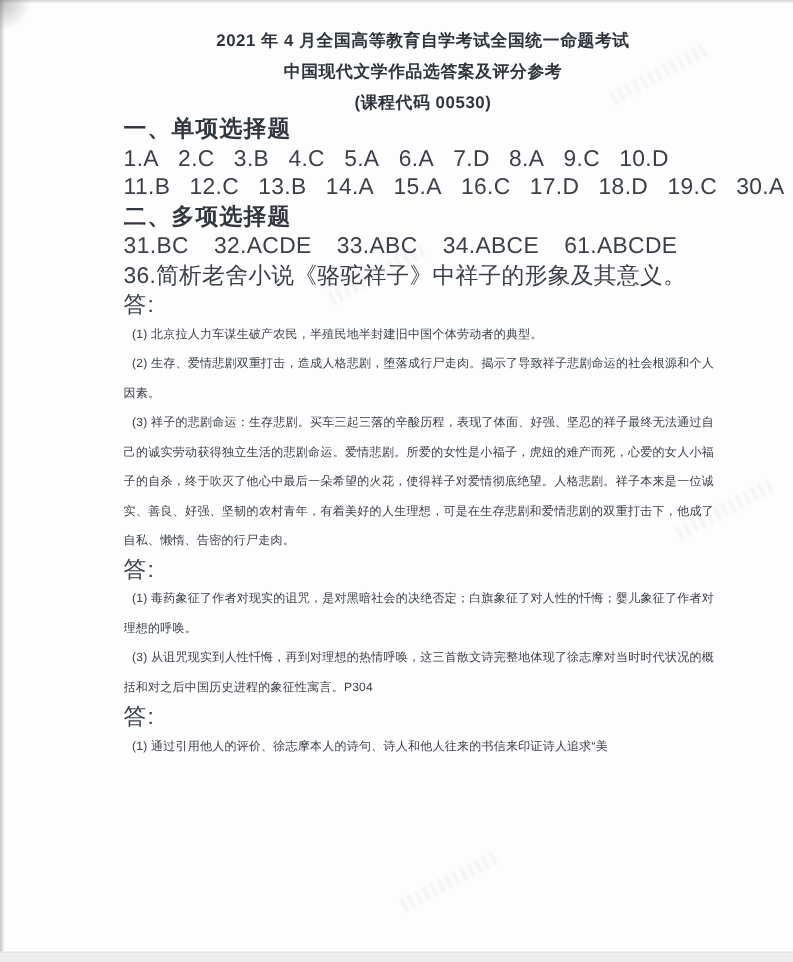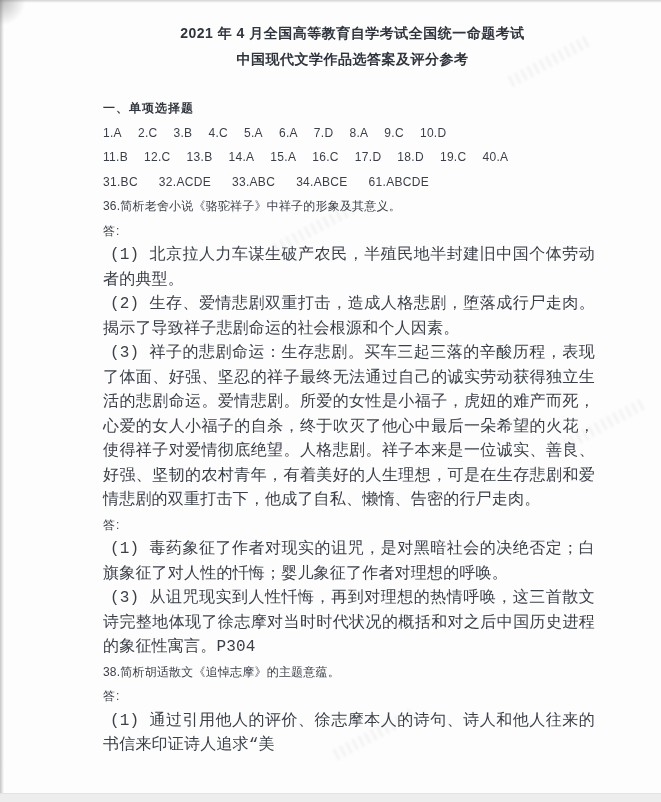--- a/index.html
+++ b/index.html
@@ -49,50 +49,51 @@
 
   .title-block { padding-top:20px; text-align:center;margin-left:44px; }
   .title-line {
     font-size:14px; font-weight:bold; line-height:26px;
     color:#2f343d; letter-spacing:0.5px;
   }
 
   .content {
     position:absolute; left:103px; top:96px; width:492px;
   }
-  .line { font-size:12px; line-height:24.5px; white-space:nowrap; }
+  .line { font-size:19px; line-height:24.5px; white-space:nowrap; }
   .heading { font-weight:bold; color:#32373f; letter-spacing:1px; }
   .answer-row { display:flex;align-items:center; }
   .answer-row.single .ans { margin-right:16px; }
   .answer-row.multi  .ans { margin-right:21px; }
   .ans { letter-spacing:0.3px; }
   .question { letter-spacing:0.2px; }
   .answer-label { letter-spacing:1px; }
   .point {
-    font-size:16px; line-height:24.5px;
-    text-indent:7px; text-align:justify; letter-spacing:0.2px;font-family:Liberation Mono, monospace;
+    font-size:10px; line-height:24.5px;
+    text-indent:7px; text-align:justify; letter-spacing:0.2px;
   }
 </style>
 </head>
 <body>
 
 <div class="page">
 
   <div class="edge-left"></div>
   <div class="edge-top"></div>
   <div class="corner-shadow"></div>
   <div class="smudge s1"></div>
   <div class="smudge s2"></div>
   <div class="smudge s3"></div>
   <div class="smudge s4"></div>
 
   <div class="doc-text">
     <div class="title-block">
       <div class="title-line">2021 年 4 月全国高等教育自学考试全国统一命题考试</div>
       <div class="title-line">中国现代文学作品选答案及评分参考</div>
+      <div class="title-line">(课程代码 00530)</div>
     </div>
 
     <div class="content">
 
       <div class="line heading">一、单项选择题</div>
 
       <div class="line answer-row single">
         <span class="ans">1.A</span>
         <span class="ans">2.C</span>
         <span class="ans">3.B</span>
@@ -108,45 +109,45 @@
       <div class="line answer-row single">
         <span class="ans">11.B</span>
         <span class="ans">12.C</span>
         <span class="ans">13.B</span>
         <span class="ans">14.A</span>
         <span class="ans">15.A</span>
         <span class="ans">16.C</span>
         <span class="ans">17.D</span>
         <span class="ans">18.D</span>
         <span class="ans">19.C</span>
-        <span class="ans">40.A</span>
+        <span class="ans">30.A</span>
       </div>
 
 
+      <div class="line heading">二、多项选择题</div>
 
       <div class="line answer-row multi">
         <span class="ans">31.BC</span>
         <span class="ans">32.ACDE</span>
         <span class="ans">33.ABC</span>
         <span class="ans">34.ABCE</span>
         <span class="ans">61.ABCDE</span>
       </div>
 
 
       <div class="line question">36.简析老舍小说《骆驼祥子》中祥子的形象及其意义。</div>
       <div class="line answer-label">答:</div>
       <div class="point">(1) 北京拉人力车谋生破产农民，半殖民地半封建旧中国个体劳动者的典型。</div>
       <div class="point">(2) 生存、爱情悲剧双重打击，造成人格悲剧，堕落成行尸走肉。揭示了导致祥子悲剧命运的社会根源和个人因素。</div>
       <div class="point">(3) 祥子的悲剧命运：生存悲剧。买车三起三落的辛酸历程，表现了体面、好强、坚忍的祥子最终无法通过自己的诚实劳动获得独立生活的悲剧命运。爱情悲剧。所爱的女性是小福子，虎妞的难产而死，心爱的女人小福子的自杀，终于吹灭了他心中最后一朵希望的火花，使得祥子对爱情彻底绝望。人格悲剧。祥子本来是一位诚实、善良、好强、坚韧的农村青年，有着美好的人生理想，可是在生存悲剧和爱情悲剧的双重打击下，他成了自私、懒惰、告密的行尸走肉。</div>
 
       <div class="line answer-label">答:</div>
       <div class="point">(1) 毒药象征了作者对现实的诅咒，是对黑暗社会的决绝否定；白旗象征了对人性的忏悔；婴儿象征了作者对理想的呼唤。</div>
       <div class="point">(3) 从诅咒现实到人性忏悔，再到对理想的热情呼唤，这三首散文诗完整地体现了徐志摩对当时时代状况的概括和对之后中国历史进程的象征性寓言。P304</div>
 
-      <div class="line question">38.简析胡适散文《追悼志摩》的主题意蕴。</div>
       <div class="line answer-label">答:</div>
       <div class="point">(1) 通过引用他人的评价、徐志摩本人的诗句、诗人和他人往来的书信来印证诗人追求“美</div>
 
     </div>
   </div>
 
   <div class="footer-strip"></div>
 </div>
 
 </body></html>

